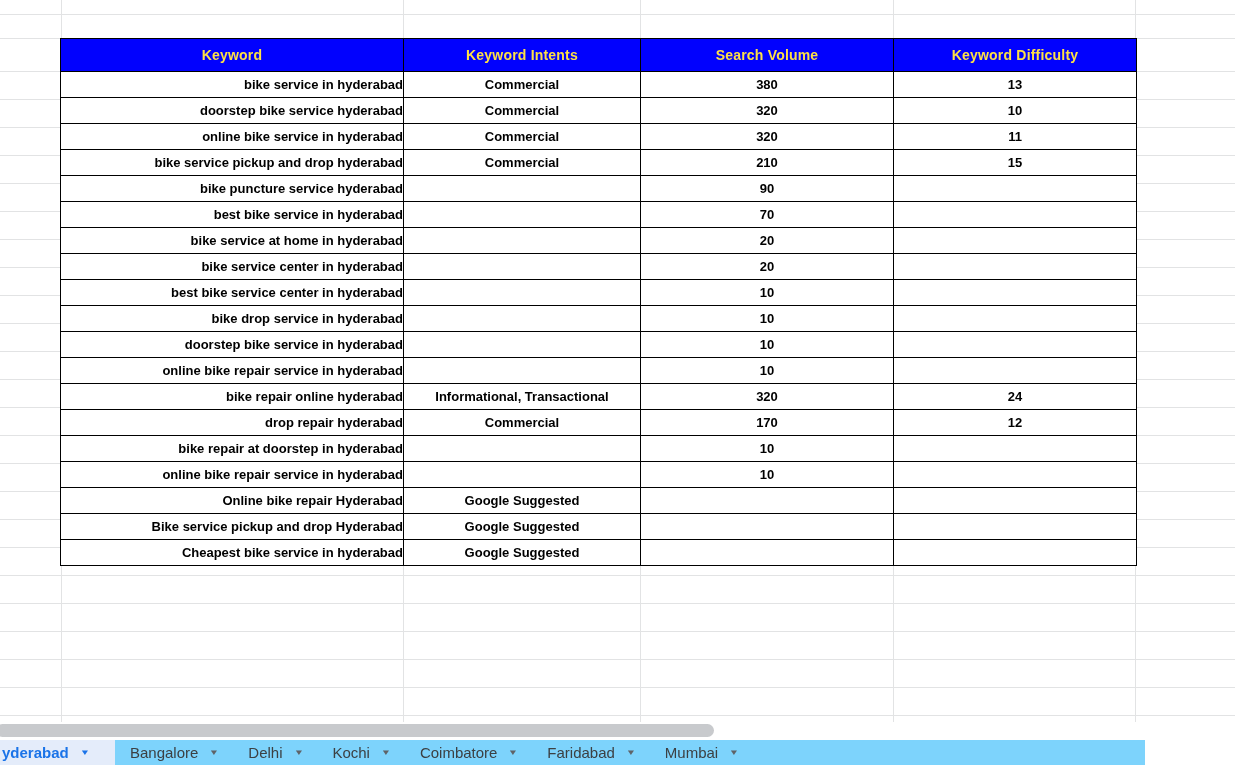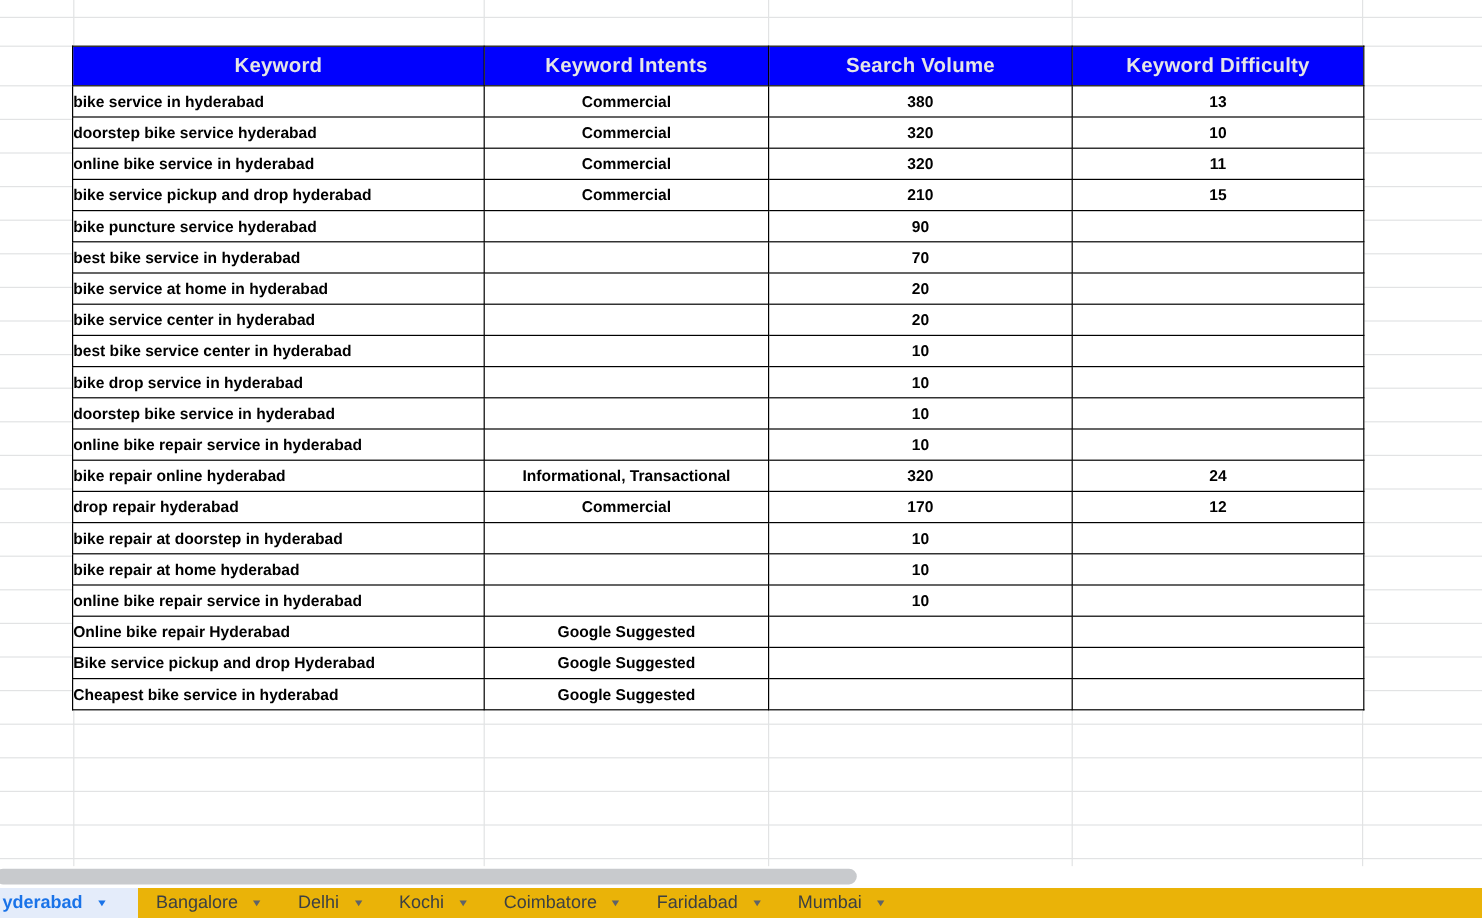--- a/index.html
+++ b/index.html
@@ -6,37 +6,37 @@
   #screen{position:relative;width:1235px;height:765px;overflow:hidden;
           font-family:"Liberation Sans",sans-serif;background:#fff;}
 
   
   .gl{position:absolute;background:#e2e3e4;z-index:0;}
 
   
   table#kwtable{position:absolute;left:60px;top:38px;border-collapse:collapse;
                 table-layout:fixed;z-index:2;background:#fff;}
   #kwtable th,#kwtable td{border:1.5px solid #000;overflow:hidden;white-space:nowrap;}
-  #kwtable th{height:30px;background:#0101FE;color:#e5e5e5;font-size:17px;font-weight:700;
+  #kwtable th{height:30px;background:#0101FE;color:#fde047;font-size:14px;font-weight:700;
               text-align:center;letter-spacing:.2px;}
   #kwtable td{height:25px;font-size:13px;font-weight:700;color:#000;padding:0;}
-  td.c-kw{text-align:left;padding-left:5px;}
+  td.c-kw{text-align:right;padding-left:5px;}
   td.c-int,td.c-vol,td.c-kd{text-align:center;}
   .u{}
   td.nb{border-bottom:1px solid #e2e3e4;}
 
   
   #hscroll-track{position:absolute;left:0;top:722px;width:1235px;height:18px;
                  background:#ffffff;z-index:3;}
   #hscroll-thumb{position:absolute;left:-4px;top:2px;width:718px;height:13px;
                  background:#c8cacd;border-radius:7px;}
 
   
-  #tabbar{position:absolute;left:0;top:740px;width:1235px;height:25px;
-          background:#eab308;z-index:3;display:flex;align-items:flex-start;}
+  #tabbar{position:absolute;left:0;top:740px;width:1145px;height:25px;
+          background:#7dd3fc;z-index:3;display:flex;align-items:flex-start;}
   .tab{display:flex;align-items:center;height:25px;padding:0 15px;cursor:default;
        font-size:15px;font-weight:400;color:#3c4043;}
   .tab .arrow{font-size:8px;color:#5f6368;margin-left:12px;transform:scaleX(1.3);}
   .tab.active{background:#e4ecfa;color:#1a73e8;font-weight:700;padding-left:2px;width:98px;}
   .tab.active .arrow{color:#1a73e8;}
   .tab .tlabel{white-space:nowrap;}
 </style>
 </head>
 <body>
 
@@ -176,26 +176,20 @@
       <td class="c-vol">170</td>
       <td class="c-kd">12</td>
     </tr>
         <tr>
       <td class="c-kw"><span class="u"></span><span>bike repair at doorstep in hyderabad</span></td>
       <td class="c-int"></td>
       <td class="c-vol">10</td>
       <td class="c-kd"></td>
     </tr>
         <tr>
-      <td class="c-kw"><span class="u"></span><span>bike repair at home hyderabad</span></td>
-      <td class="c-int"></td>
-      <td class="c-vol">10</td>
-      <td class="c-kd"></td>
-    </tr>
-        <tr>
       <td class="c-kw"><span class="u"></span><span>online bike repair service in hyderabad</span></td>
       <td class="c-int"></td>
       <td class="c-vol">10</td>
       <td class="c-kd"></td>
     </tr>
         <tr>
       <td class="c-kw"><span class="u">Online bike</span><span> repair Hyderabad</span></td>
       <td class="c-int">Google Suggested</td>
       <td class="c-vol"></td>
       <td class="c-kd"></td>

